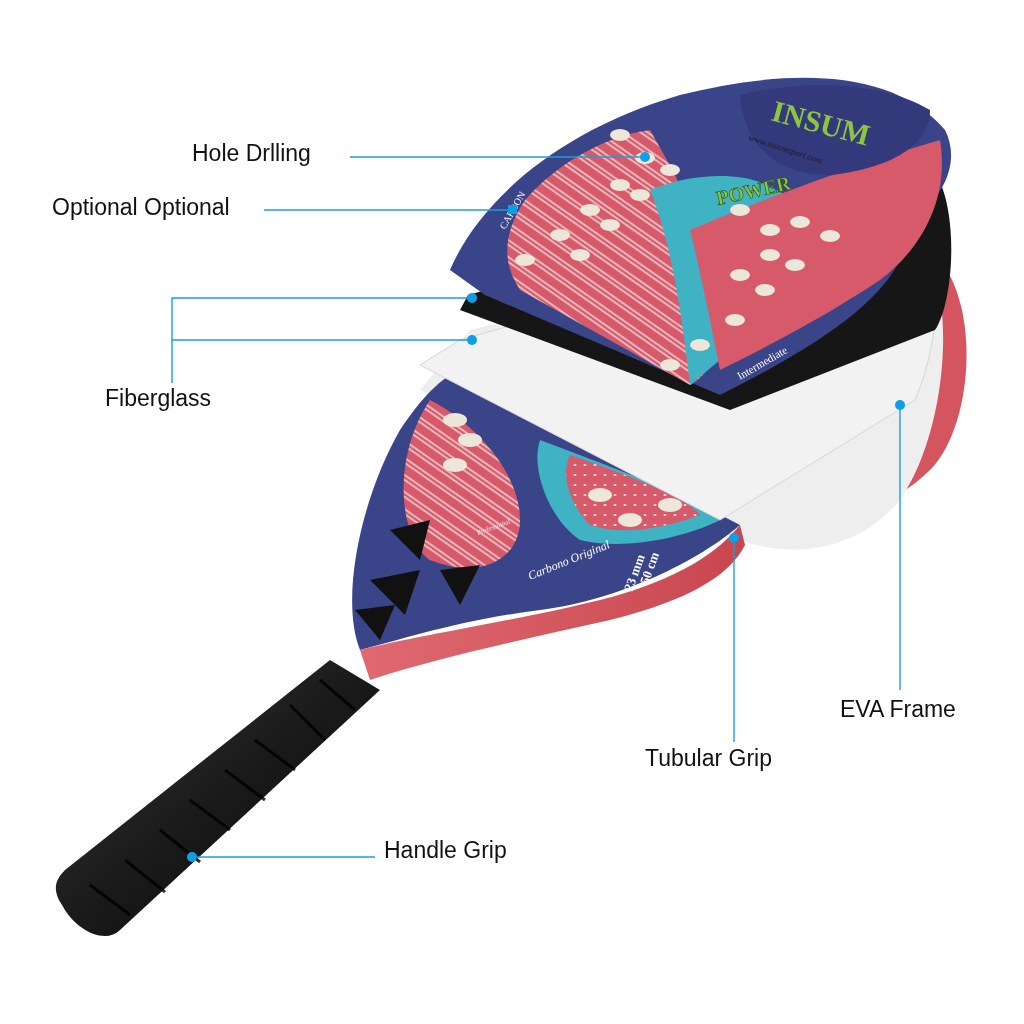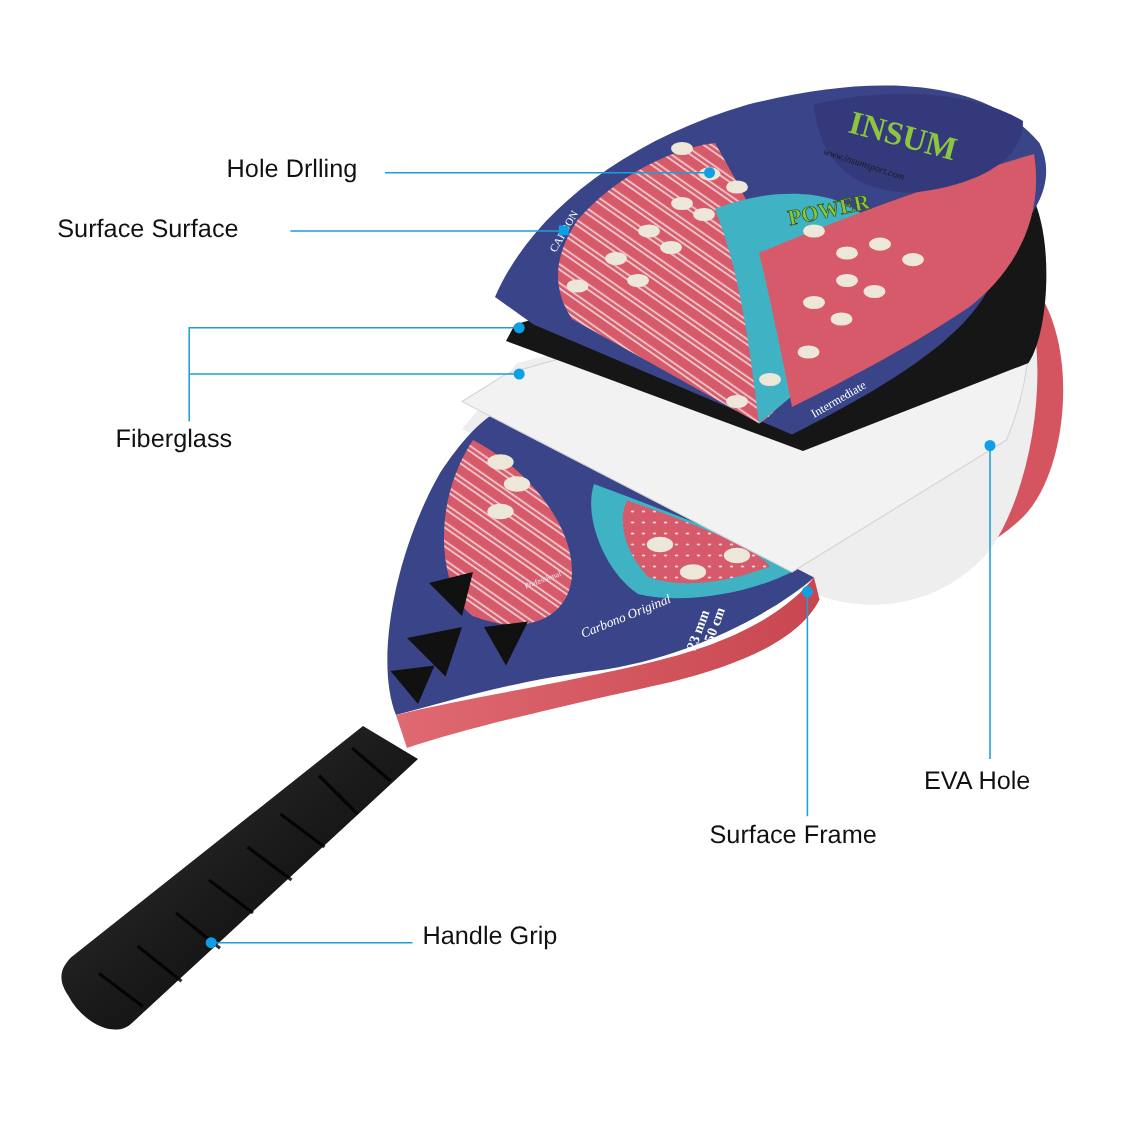--- a/index.html
+++ b/index.html
@@ -135,19 +135,19 @@
       <circle cx="645" cy="157" r="5"></circle>
       <rect x="508" y="205" width="9" height="9"></rect>
       <circle cx="472" cy="298" r="5"></circle>
       <circle cx="472" cy="340" r="5"></circle>
       <circle cx="900" cy="405" r="5"></circle>
       <circle cx="734" cy="538" r="5"></circle>
       <circle cx="192" cy="857" r="5"></circle>
     </g>
   </svg>
 
-  <div class="label" style="left:206px;top:142px">Hole Drlling</div>
-  <div class="label" style="left:52px;top:196px">Surface Surface</div>
+  <div class="label" style="left:192px;top:142px">Hole Drlling</div>
+  <div class="label" style="left:52px;top:196px">Optional Optional</div>
   <div class="label" style="left:105px;top:387px">Fiberglass</div>
-  <div class="label" style="left:840px;top:698px">EVA Hole</div>
-  <div class="label" style="left:645px;top:747px">Surface Frame</div>
+  <div class="label" style="left:840px;top:698px">EVA Frame</div>
+  <div class="label" style="left:645px;top:747px">Tubular Grip</div>
   <div class="label" style="left:384px;top:839px">Handle Grip</div>
 </div>
 
 </body></html>

